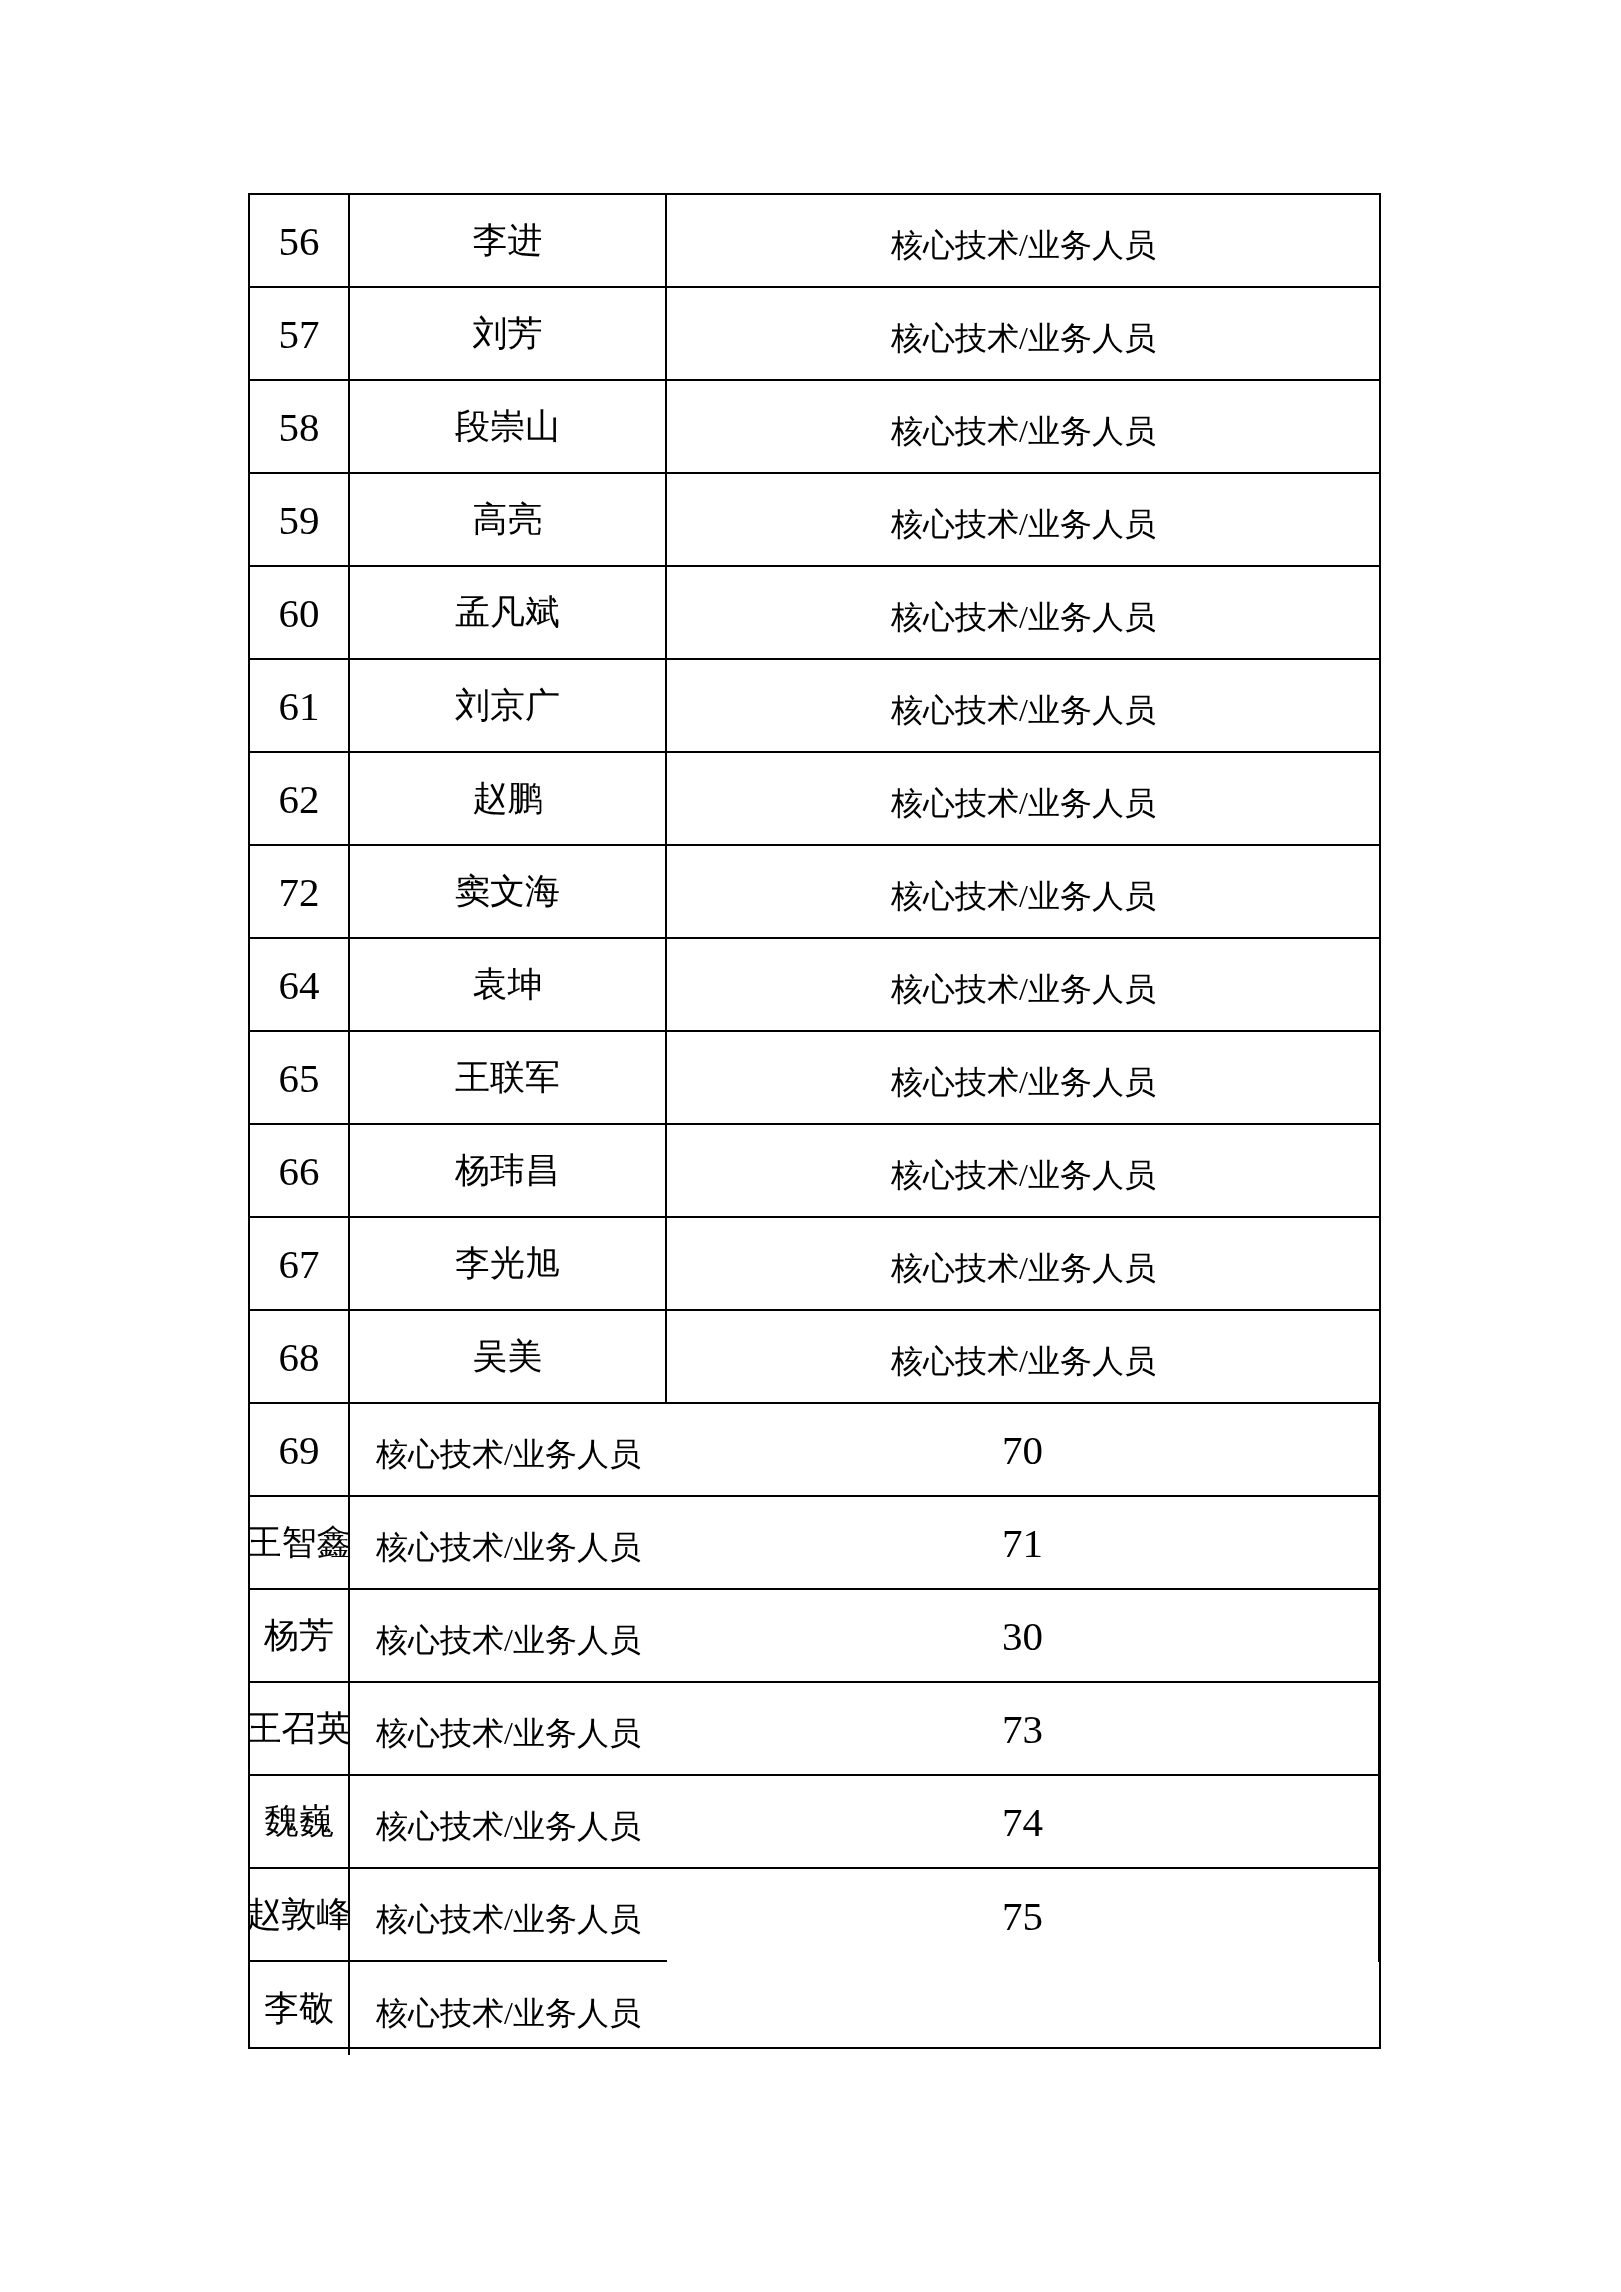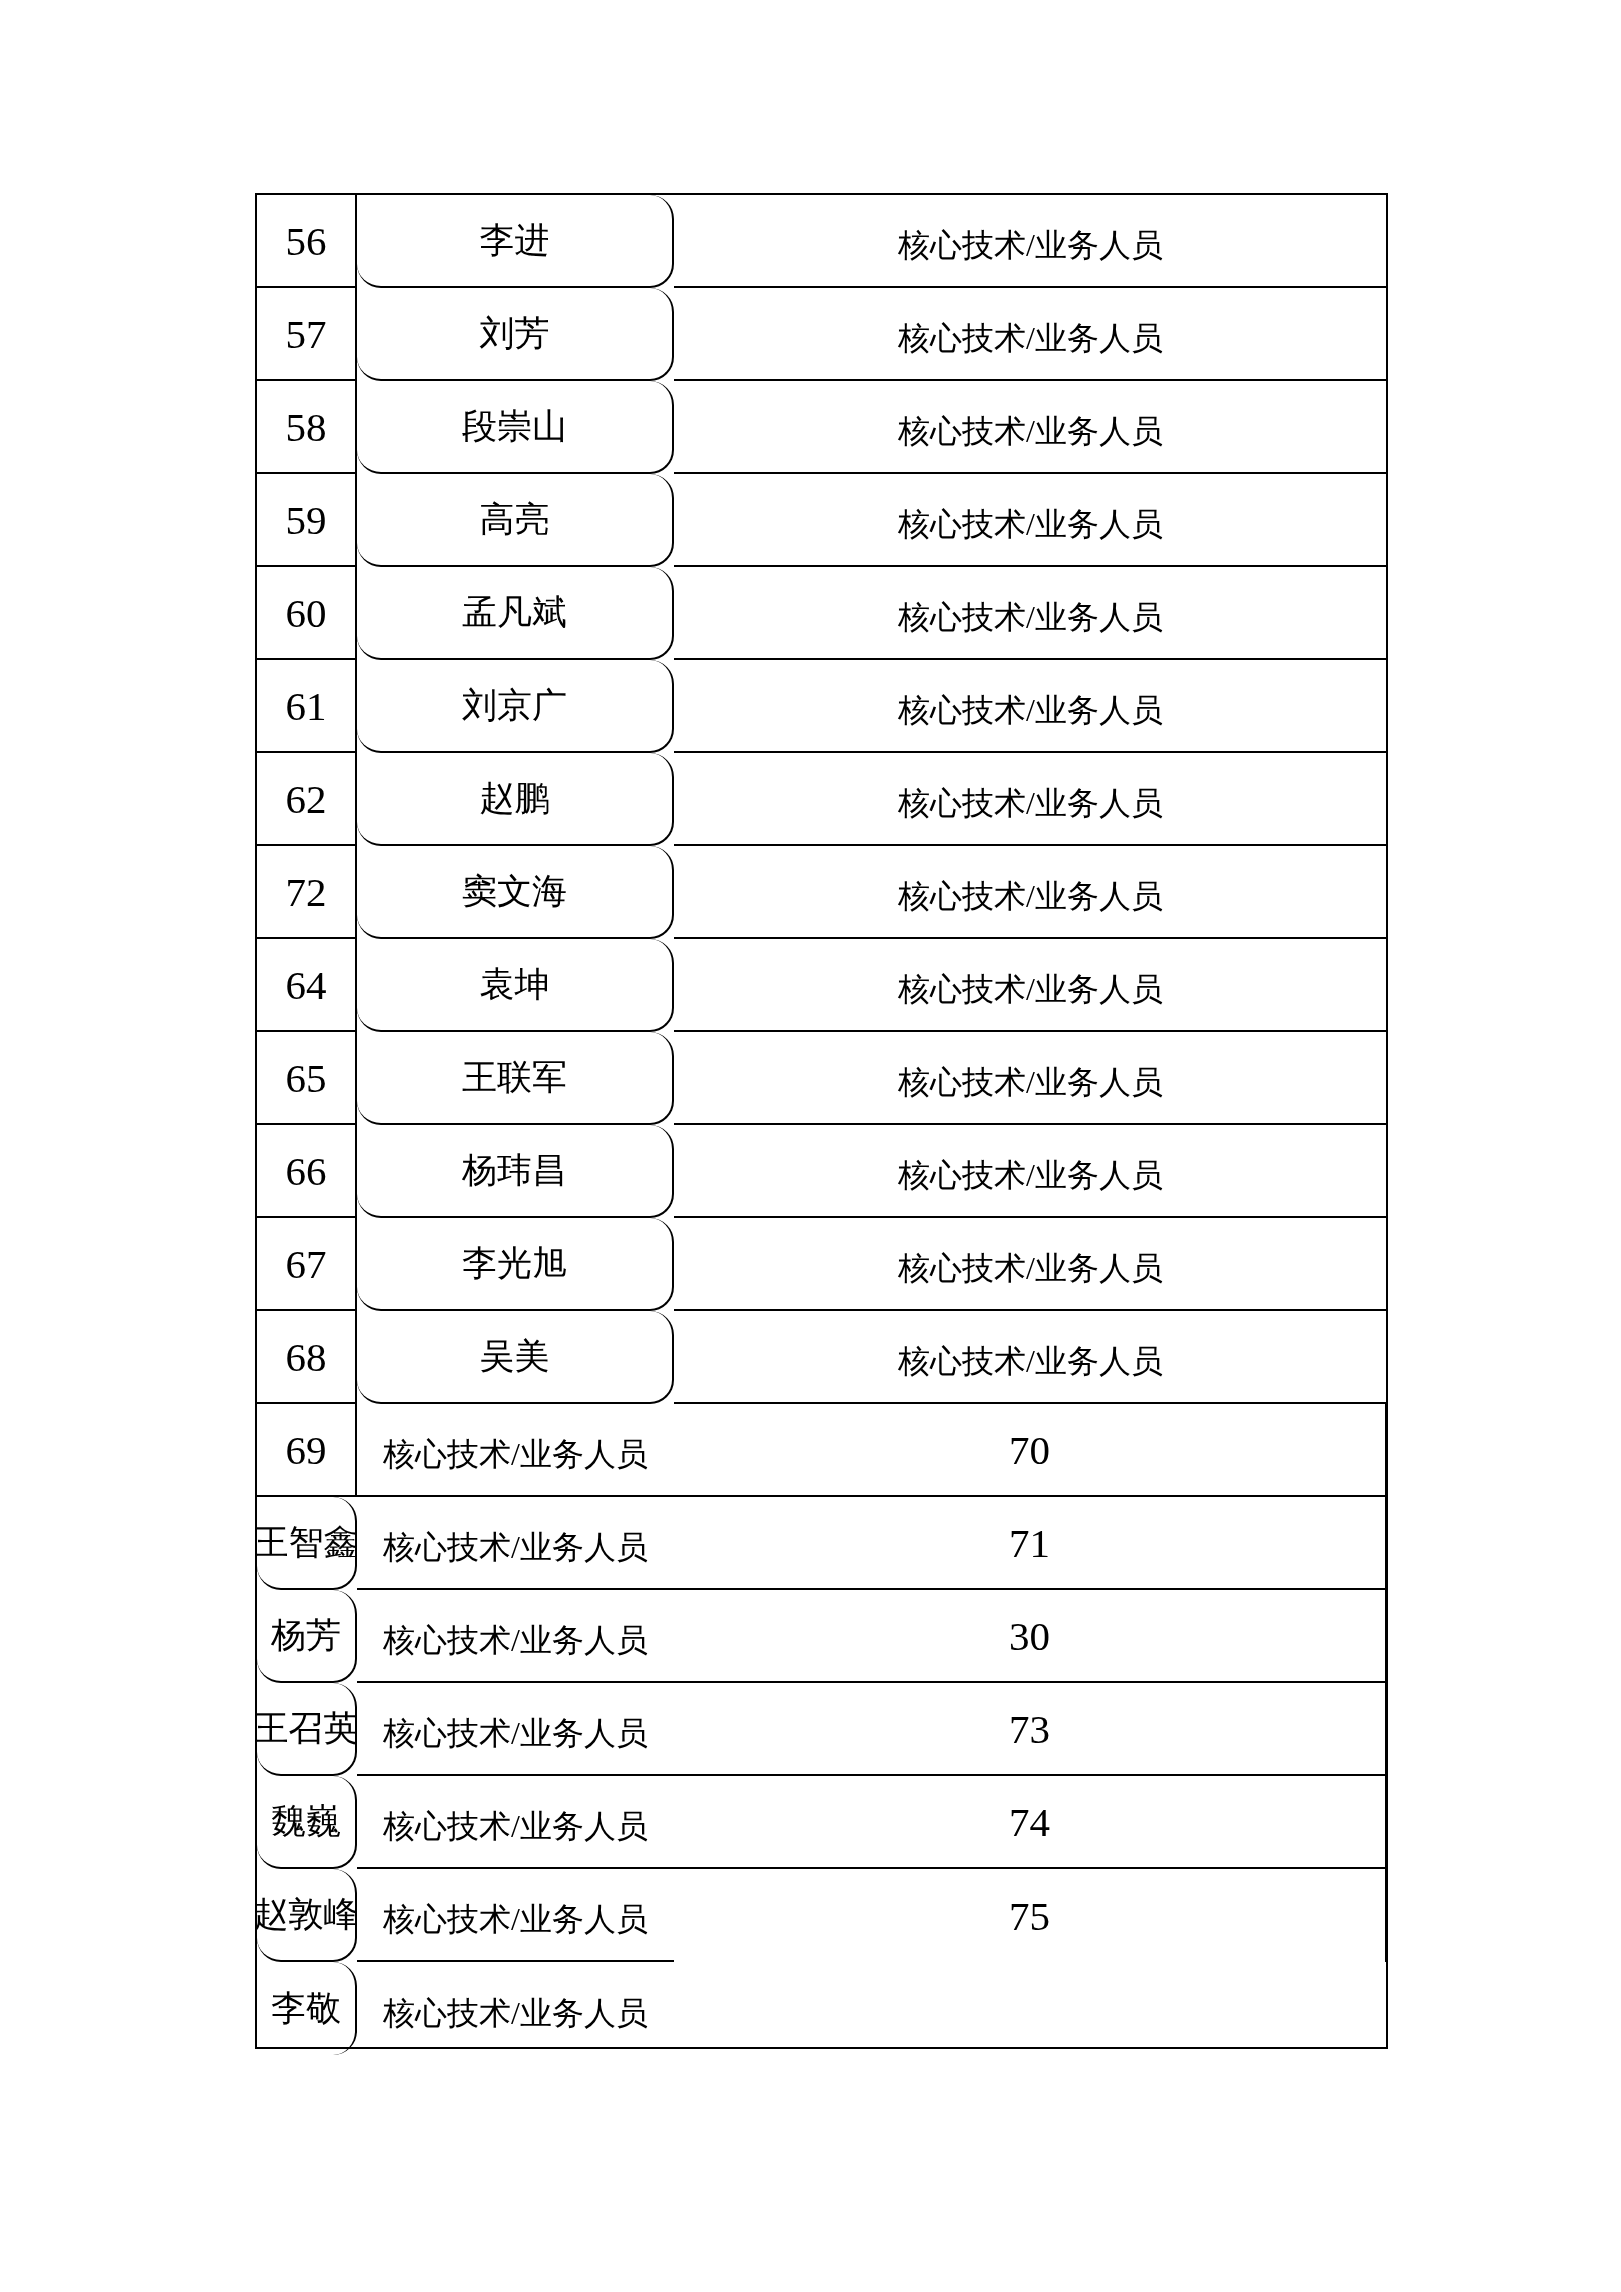--- a/index.html
+++ b/index.html
@@ -11,21 +11,21 @@
     position: relative;
     width: 1621px;
     height: 2293px;
     background: #ffffff;
     font-family: "Liberation Serif", "DejaVu Serif", serif;
     color: #000000;
     overflow: hidden;
   }
   .doc-table {
     position: absolute;
-    left: 255px;
+    left: 248px;
     top: 193px;
     width: 1129px;
     height: 1852px;
     border: 2.9px solid #000000;
     display: grid;
     grid-template-columns: 100px 317px 713px;
     grid-template-rows: repeat(20, 93px);
   }
   .cell {
     box-sizing: border-box;
@@ -38,21 +38,20 @@
     white-space: nowrap;
   }
   .cell.last-col { border-right: none; }
   .c-no {
     font-size: 41px;
     font-family: "Liberation Serif", "DejaVu Serif", serif;
   }
   .c-name {
     font-size: 35px;
     font-family: Liberation Mono, monospace;
-    border-radius: 24px;
   }
   .c-role {
     font-size: 32px;
     font-family: "Liberation Serif", "DejaVu Serif", serif;
   }
   .c-role .role-text {
     position: relative;
     top: 5.9px;
   }
 </style>

